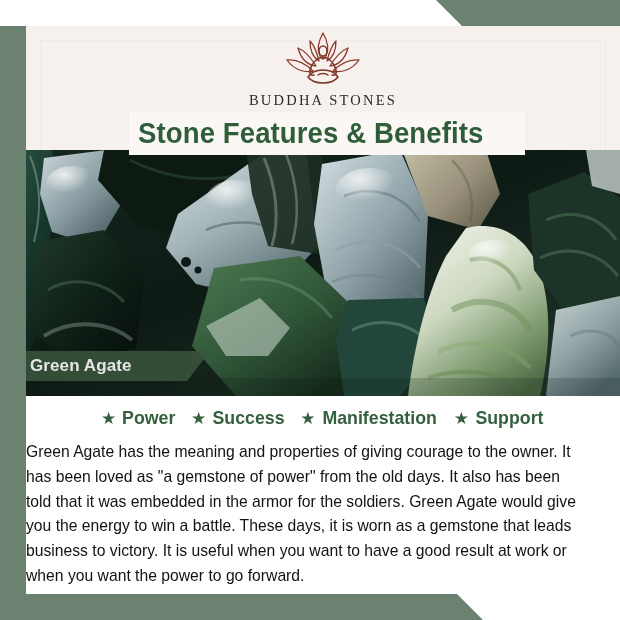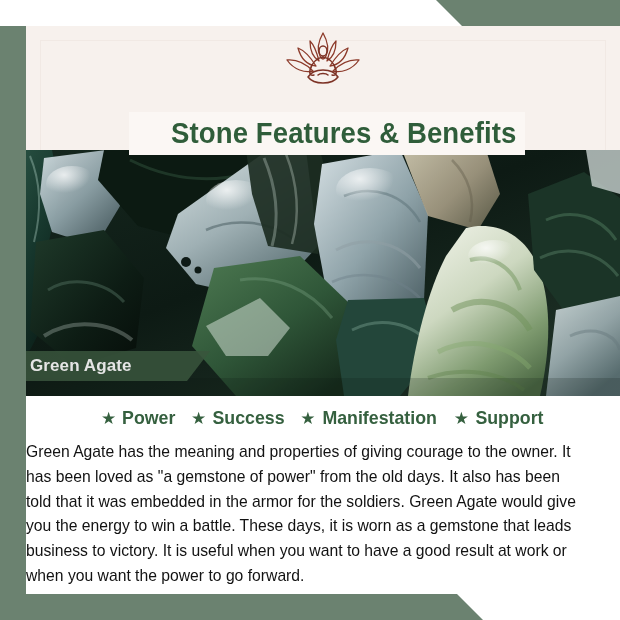--- a/index.html
+++ b/index.html
@@ -104,21 +104,21 @@
   
   .title-banner {
     position: absolute;
     left: 103px;
     top: 86px;
     width: 396px;
     height: 43px;
     background: #fbf7f4;
     display: flex;
     align-items: center;
-    justify-content: flex-end;
+    justify-content: flex-start;
     z-index: 4;
   }
   .title-text {
     font-family: "Liberation Sans Narrow", "Liberation Sans", sans-serif;
     font-size: 29px;
     font-weight: bold;
     color: #2f5d3a;
     letter-spacing: 0.1px;
     white-space: nowrap;
     transform: scaleX(0.95);
@@ -247,20 +247,21 @@
           <ellipse cx="86" cy="44" rx="8" ry="10"></ellipse>
 
           <path d="M86 56 C 74 58, 64 68, 60 82 C 58 90, 62 94, 68 92"></path>
           <path d="M86 56 C 98 58, 108 68, 112 82 C 114 90, 110 94, 104 92"></path>
 
           <path d="M56 96 C 62 86, 74 82, 86 82 C 98 82, 110 86, 116 96 C 110 104, 98 108, 86 108 C 74 108, 62 104, 56 96 Z"></path>
 
           <path d="M76 92 C 80 88, 92 88, 96 92"></path>
         </g>
       </svg>
+      <div class="logo-word">BUDDHA STONES</div>
     </div>
 
     <div class="title-banner">
       <div class="title-text">Stone Features &amp; Benefits</div>
     </div>
 
     <div class="photo">
       <svg viewBox="0 0 620 246" preserveAspectRatio="none">
         <defs>
           <linearGradient id="bgd" x1="0" y1="0" x2="1" y2="1">

